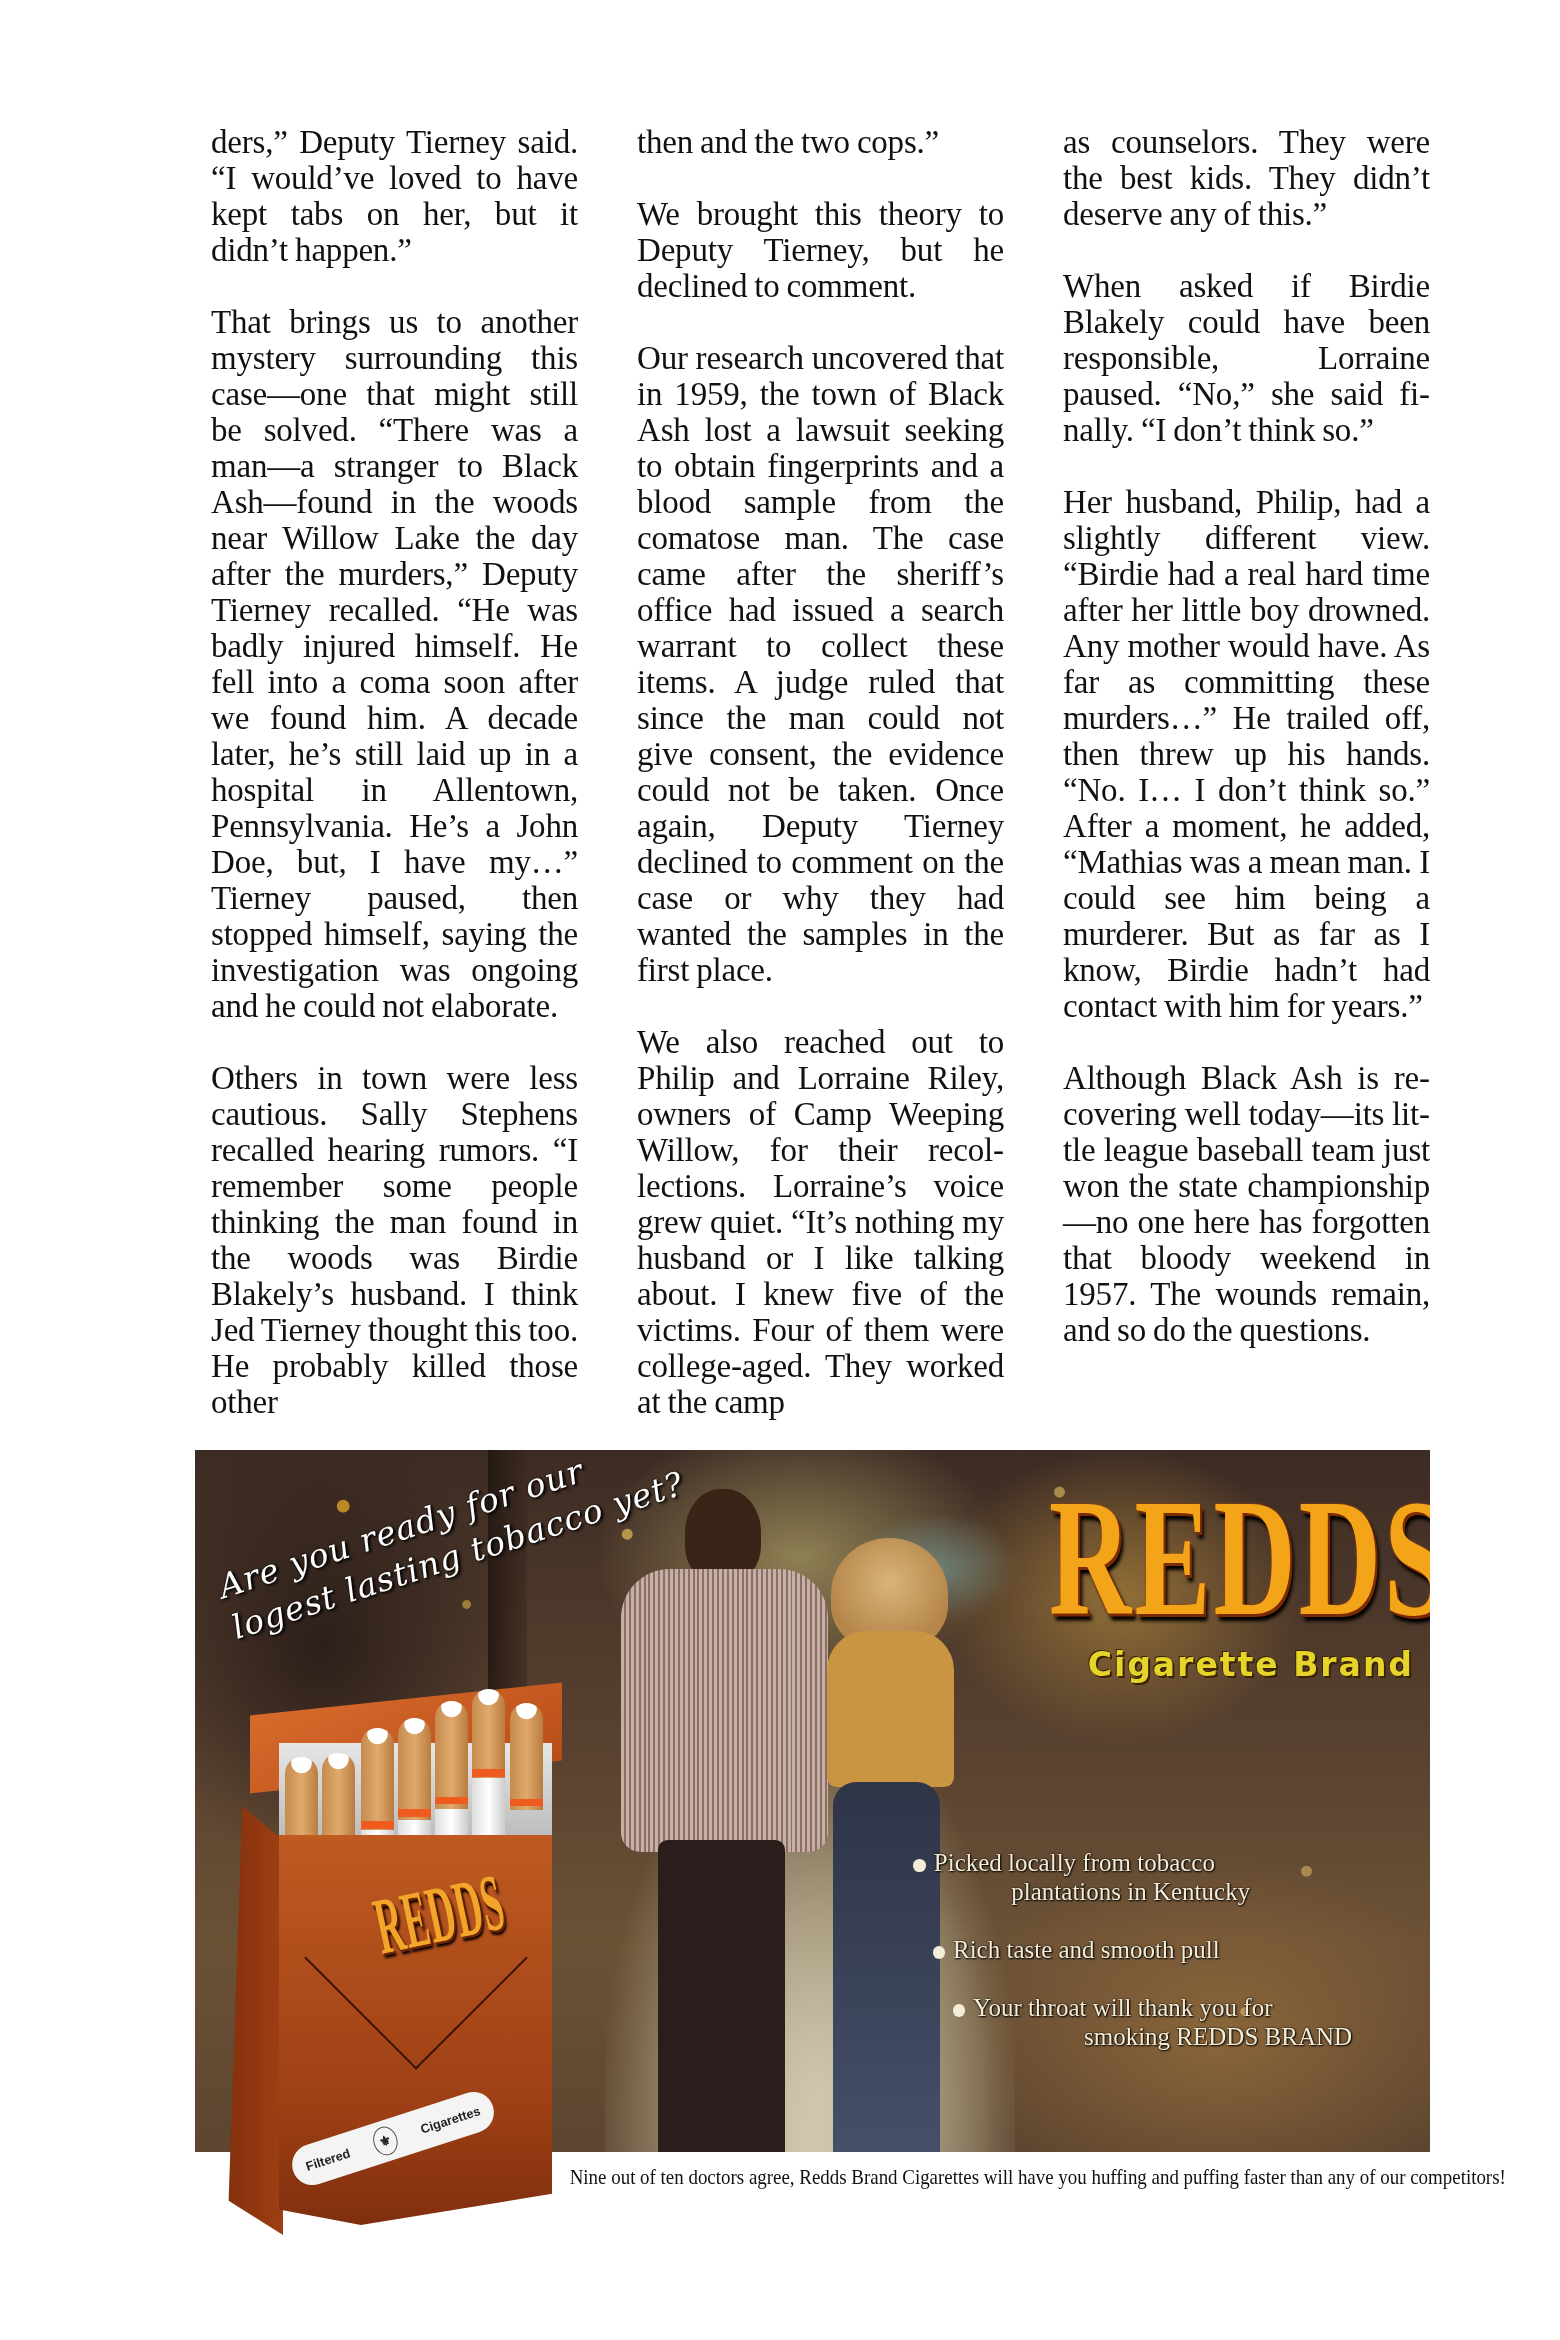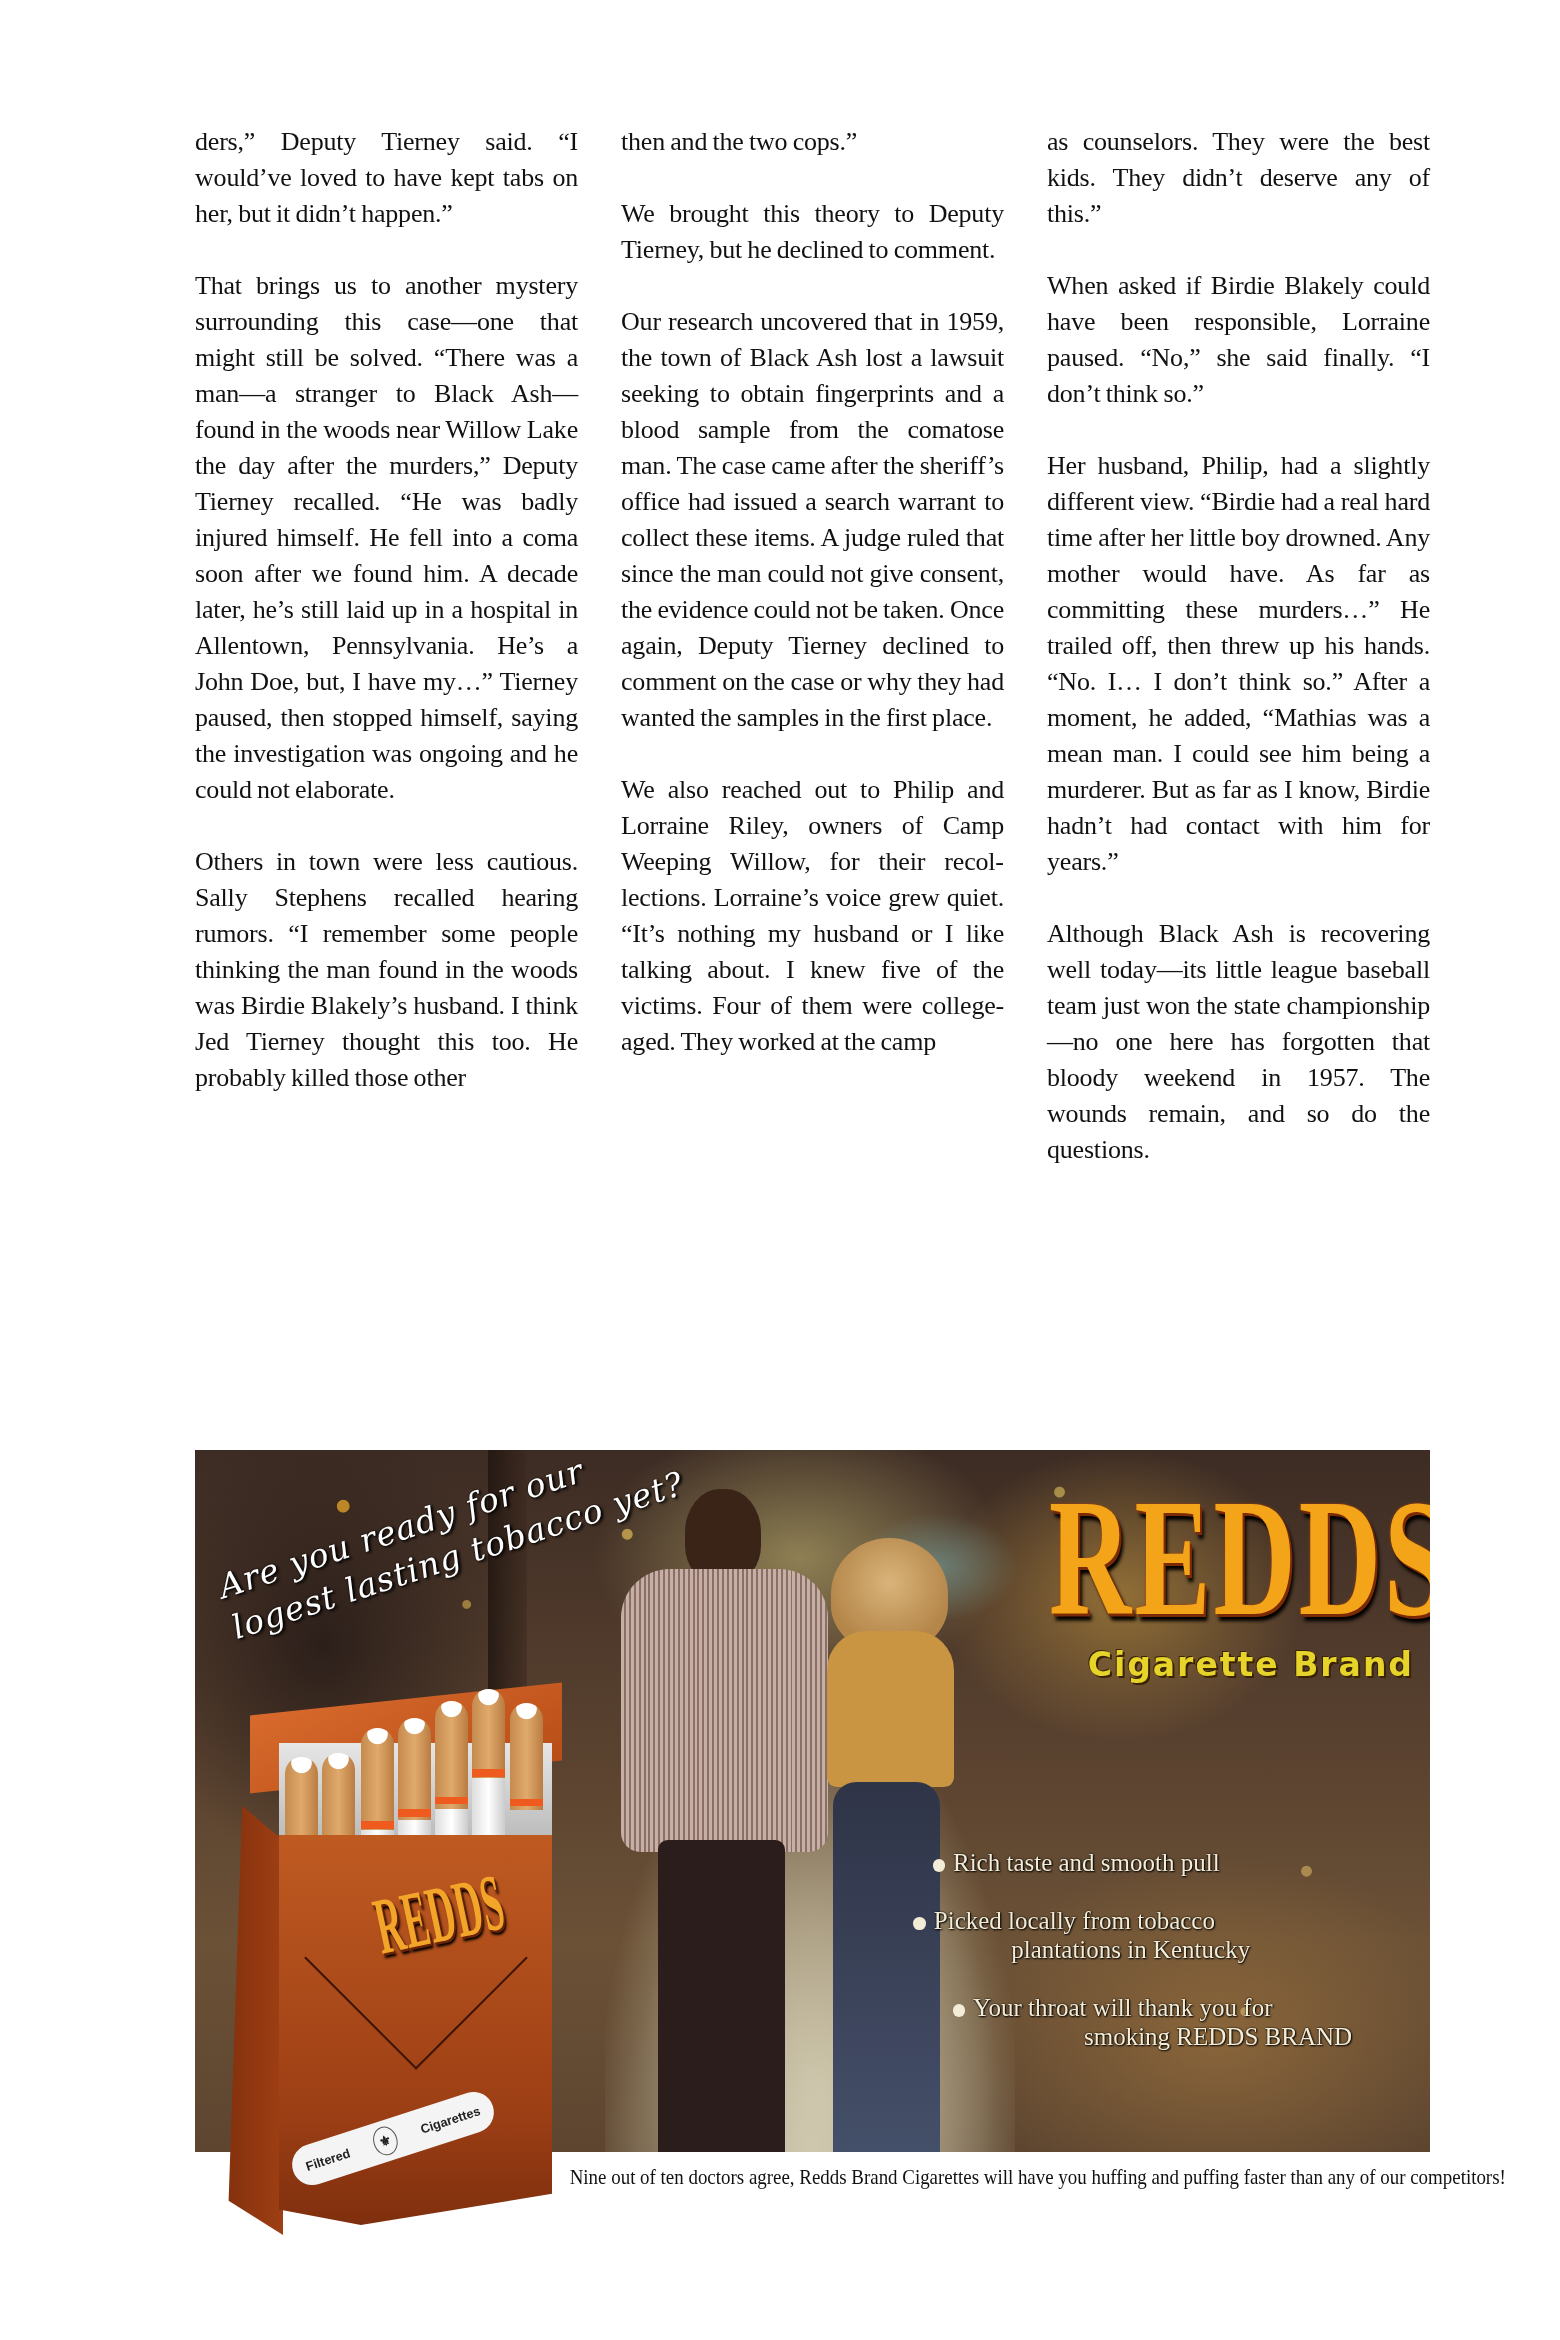--- a/index.html
+++ b/index.html
@@ -6,22 +6,22 @@
   body {
     width: 1560px; height: 2341px; background: #ffffff; position: relative; overflow: hidden;
     font-family: "Liberation Serif", "DejaVu Serif", serif; color: #111;
   }
   .columns {
     position: absolute; left: 195px; top: 124px; width: 1235px; height: 1307px;
     display: flex; justify-content: space-between;
   }
   .col { width: 383px; }
   .col p {
-    margin: 0 0 36px 0;
-    font-size: 26px; line-height: 36px;
+    margin: 0 0 36px 16px;
+    font-size: 33px; line-height: 36px;
     text-align: justify; text-align-last: left;
     hyphens: manual; letter-spacing: -0.2px; word-spacing: -1px;
   }
   .col p:last-child { margin-bottom: 0; }
 
   
   .ad {
     position: absolute; left: 195px; top: 1450px; width: 1235px; height: 702px;
     overflow: hidden;
     background:
@@ -207,26 +207,26 @@
     <span class="l1">Are you ready for our</span>
     <span class="l2">logest lasting tobacco yet?</span>
   </div>
 
   <div class="brand">
     <span class="name">REDDS</span>
     <span class="sub">Cigarette Brand</span>
   </div>
 
   <div class="bullets">
-    <div class="bullet b2">
-      <span class="dot"></span><span>Rich taste and smooth pull</span>
-    </div>
     <div class="bullet b1">
       <span class="dot"></span><span>Picked locally from tobacco</span>
       <span class="cont">plantations in Kentucky</span>
+    </div>
+    <div class="bullet b2">
+      <span class="dot"></span><span>Rich taste and smooth pull</span>
     </div>
     <div class="bullet b3">
       <span class="dot"></span><span>Your throat will thank you for</span>
       <span class="cont">smoking REDDS BRAND</span>
     </div>
   </div>
 </div>
 
 <div class="pack">
   <div class="side"></div>

